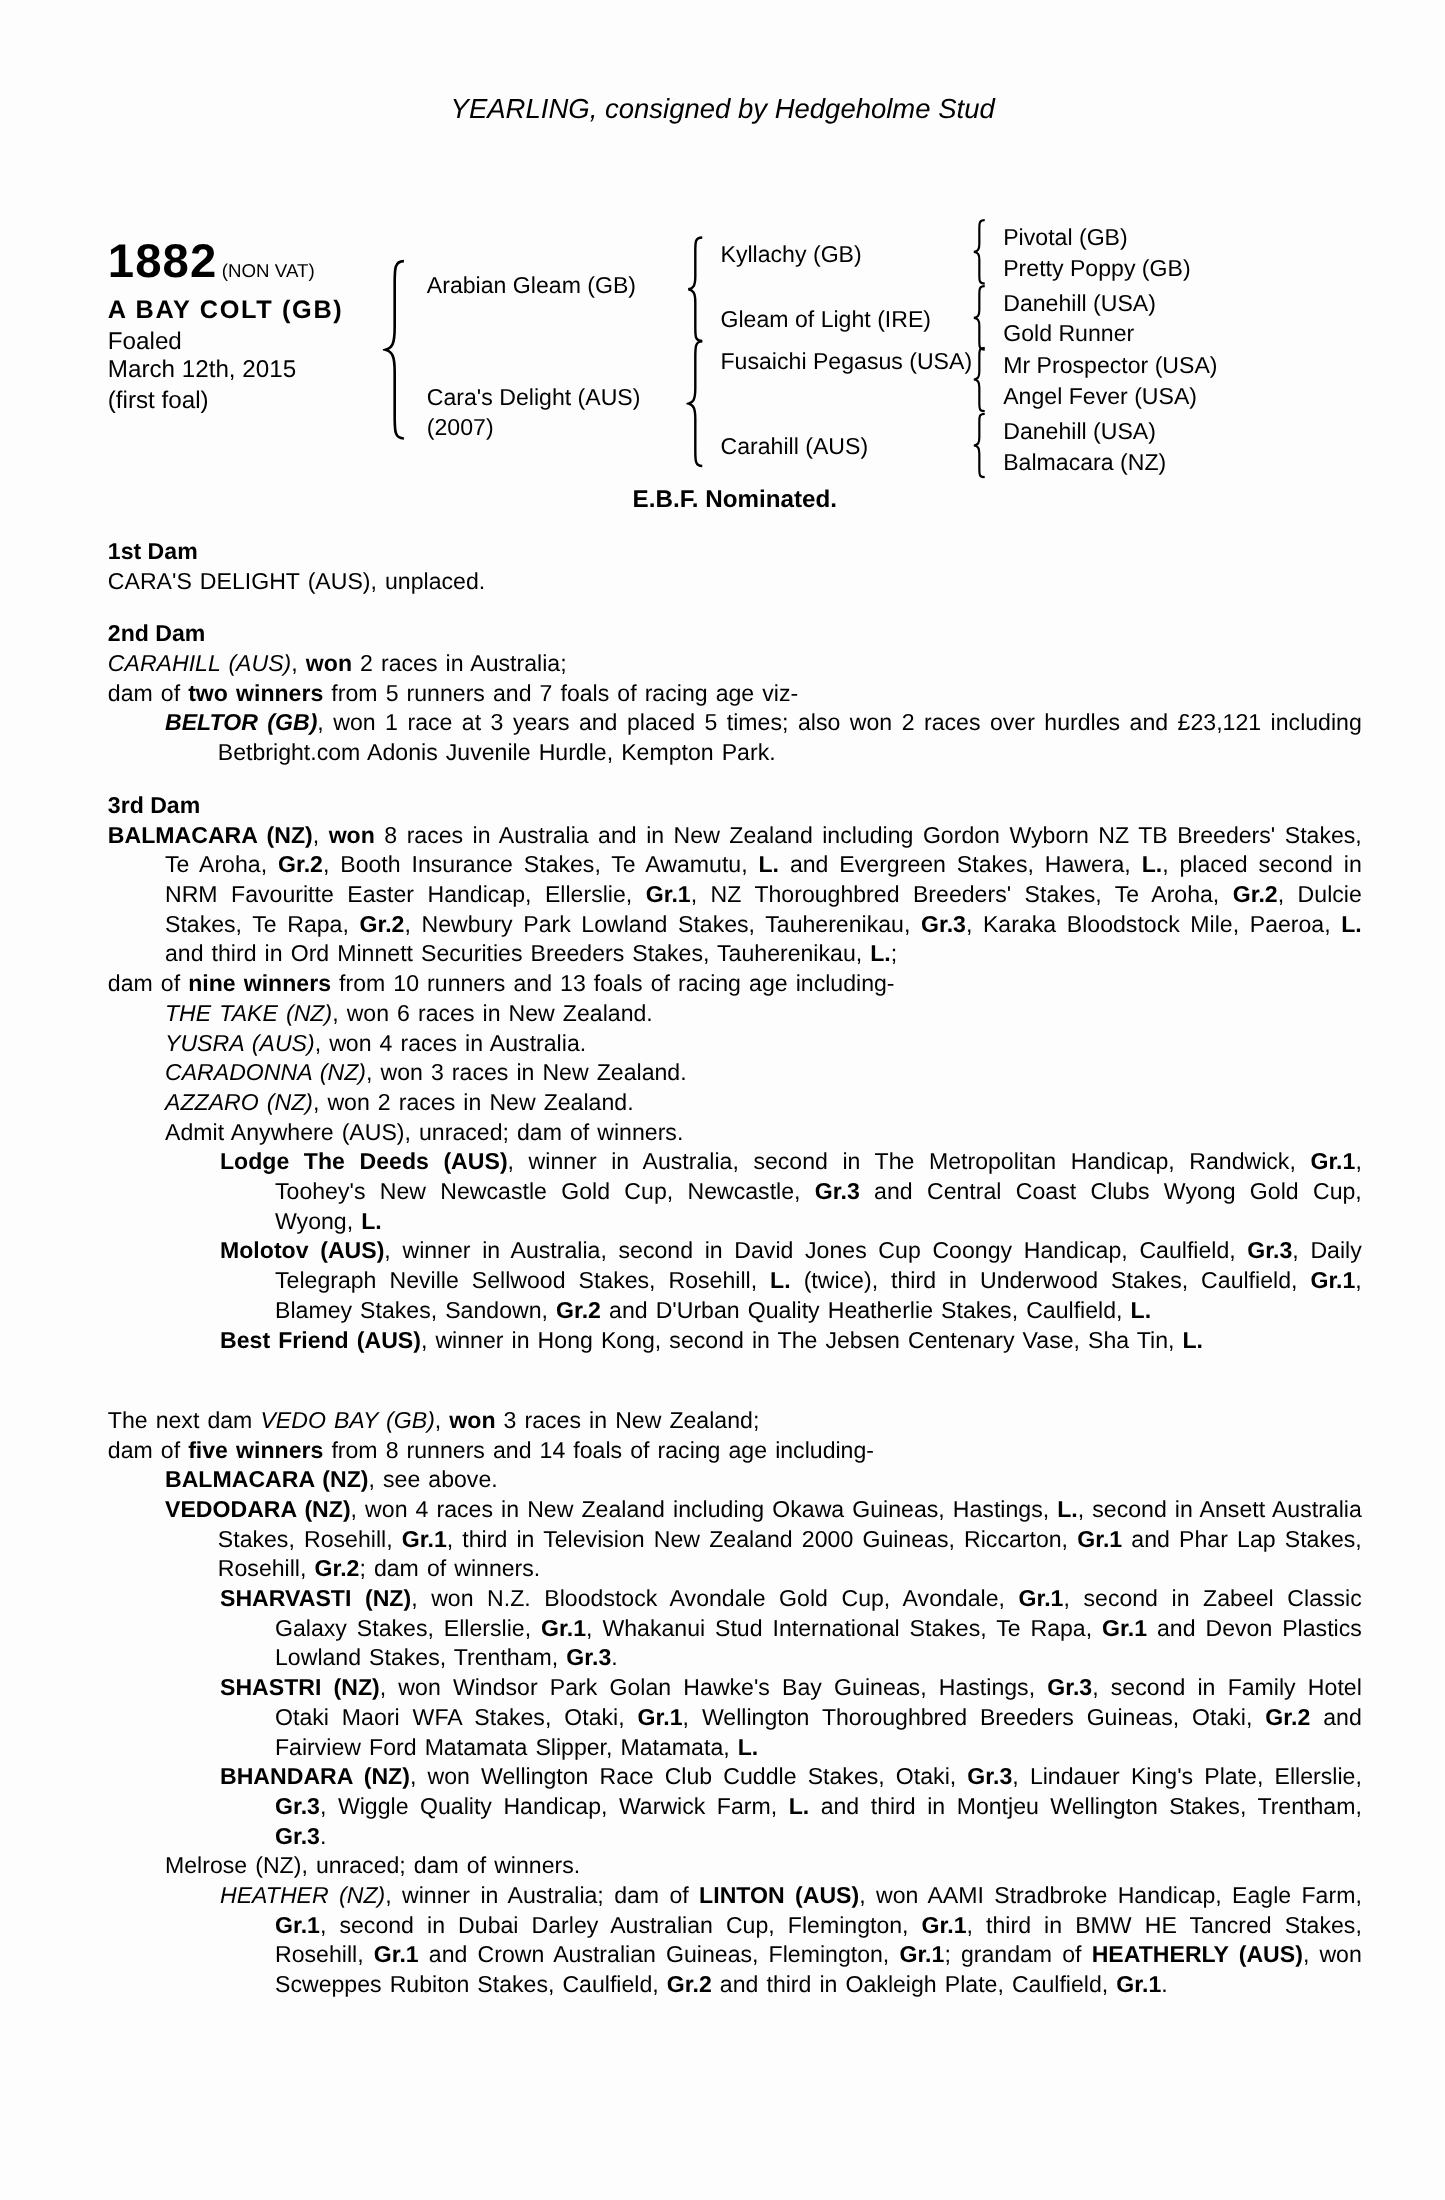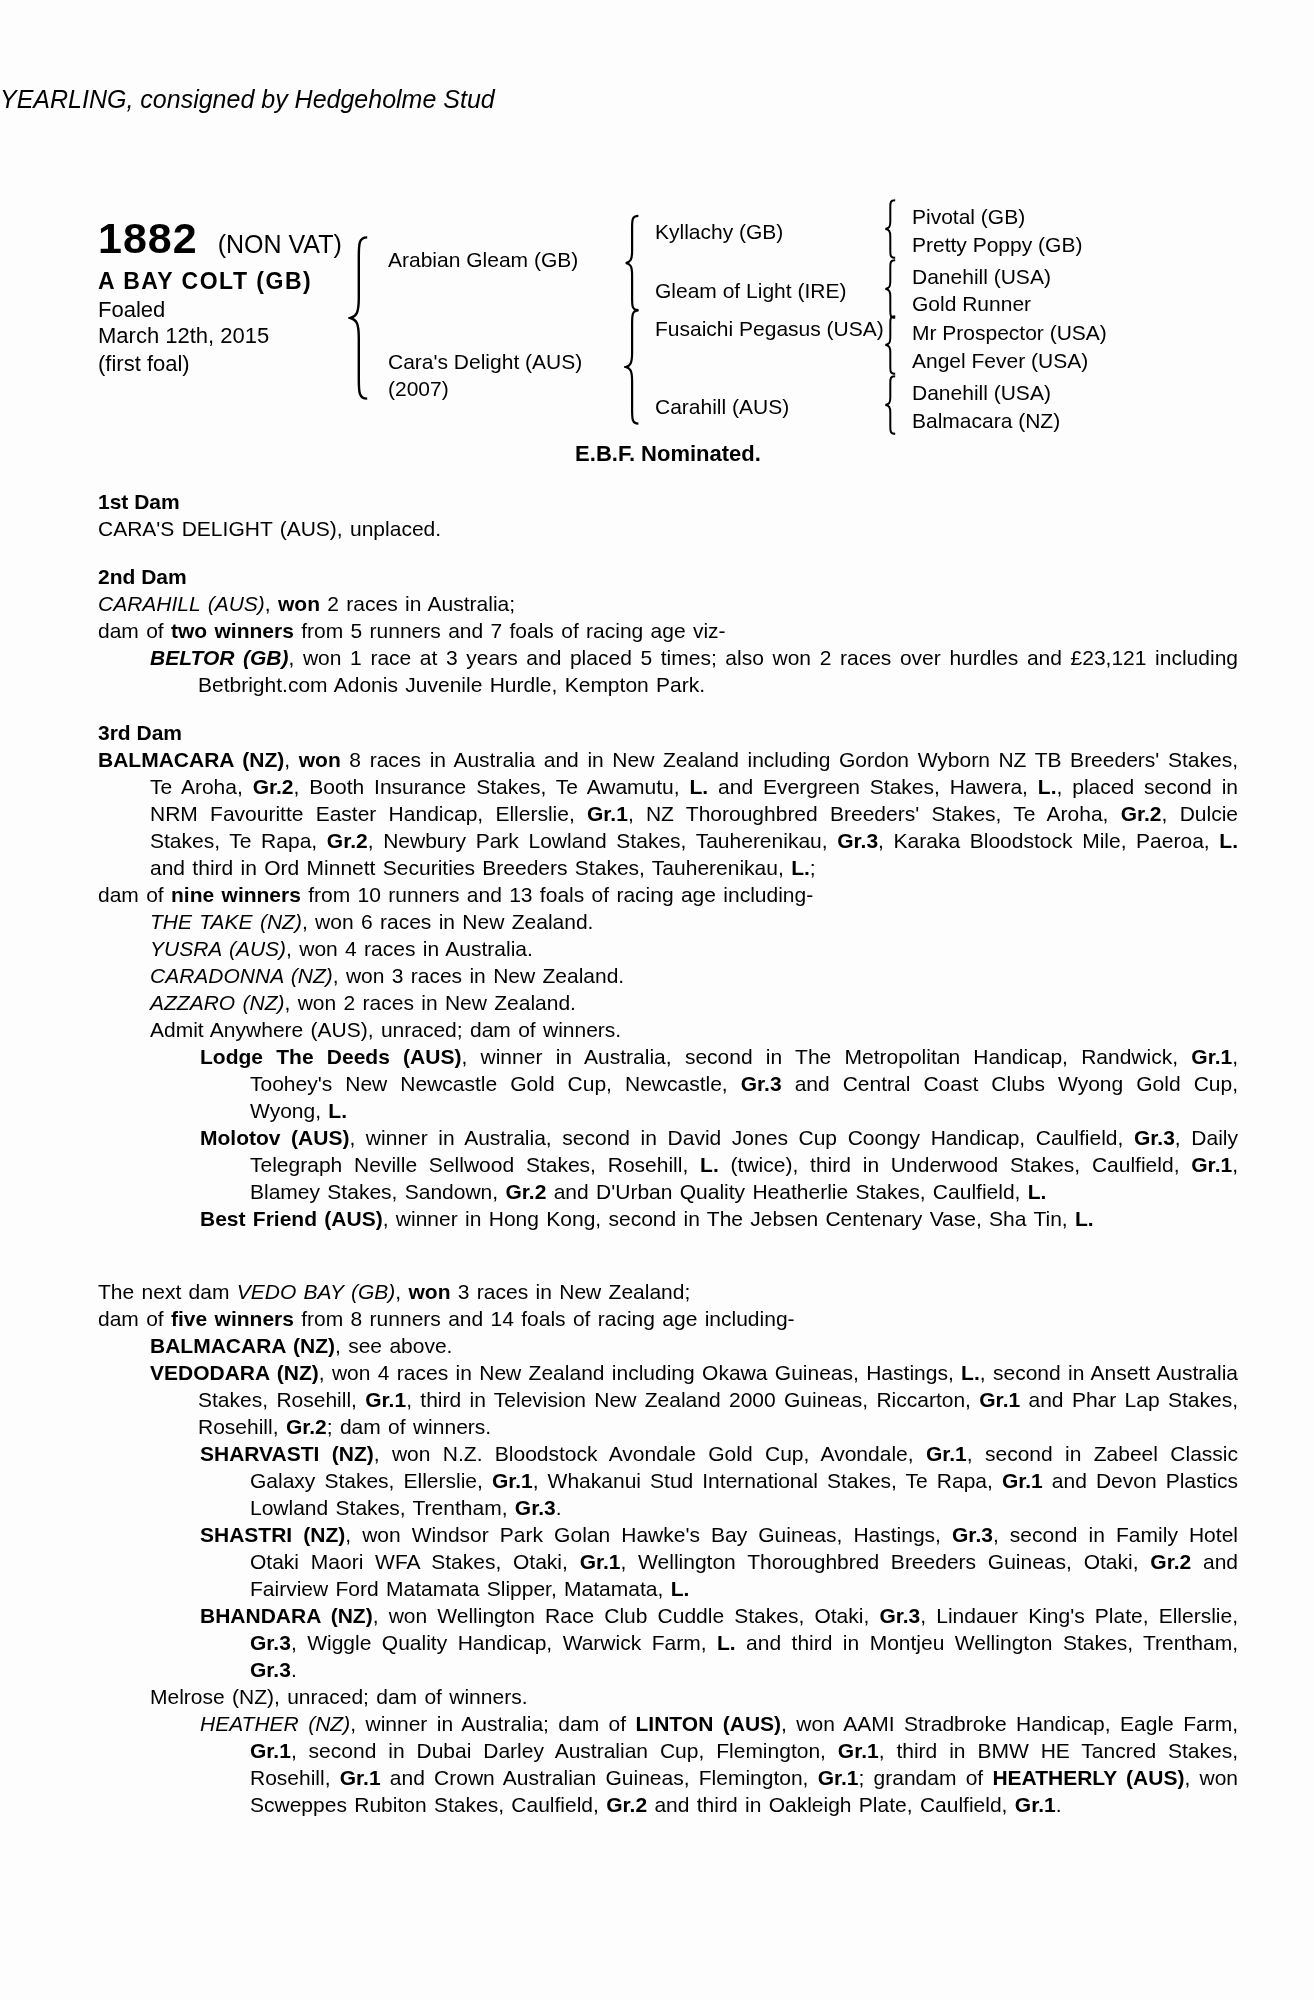--- a/index.html
+++ b/index.html
@@ -6,33 +6,33 @@
   body {
     width:1314px; height:2000px; background:#fdfdfd; color:#000;
     font-family:"Liberation Sans","DejaVu Sans",sans-serif;
     position:relative; overflow:hidden;
   }
   .page { position:relative; width:1314px; height:2000px; }
 
   
   .consign-line {
     position:absolute; top:84px; left:0; width:100%;
-    text-align:left; font-style:italic; font-size:25px; line-height:30px;
+    text-align:center; font-style:italic; font-size:25px; line-height:30px;
   }
   .location-line {
     position:absolute; top:148px; left:98px;
     font-weight:bold; font-size:24px; letter-spacing:2.2px; line-height:28px;
   }
 
   
   .pedigree { position:absolute; top:158px; left:0; width:1314px; height:290px; }
   .pedigree .abs { position:absolute; white-space:nowrap; }
   .lot-line { top:56px; left:98px; }
   .lot-number { font-size:43px; font-weight:bold; letter-spacing:1px; }
-  .vat { font-size:25px; margin-left:20px; }
+  .vat { font-size:17px; margin-left:4px; }
   .colt-desc { top:110px; left:98px; font-size:23px; font-weight:bold; letter-spacing:1.5px; }
   .lot-sub { font-size:22px; line-height:27px; left:98px; }
   .ped-name { font-size:21px; line-height:27px; }
   .g1 { left:388px; }
   .g2 { left:655px; }
   .g3 { left:912px; }
   .wrapname { white-space:normal !important; width:235px; }
   .brace { position:absolute; }
 
   

